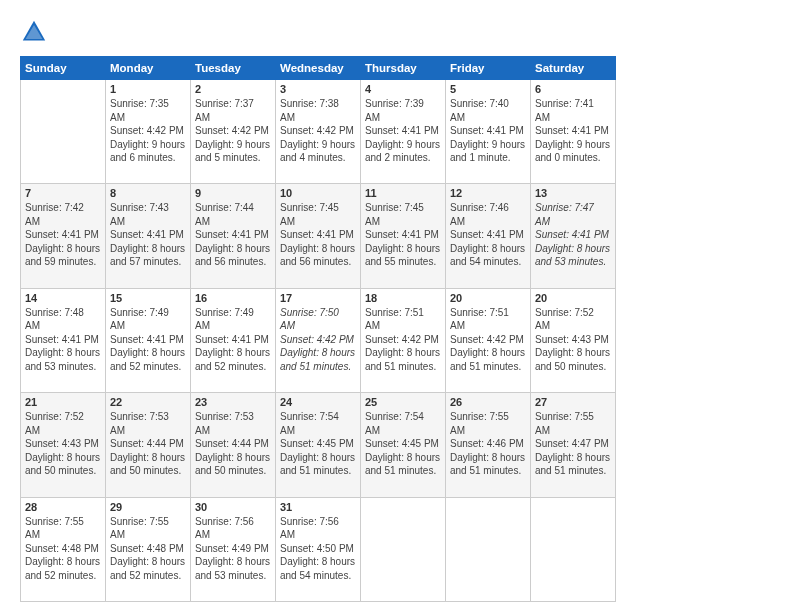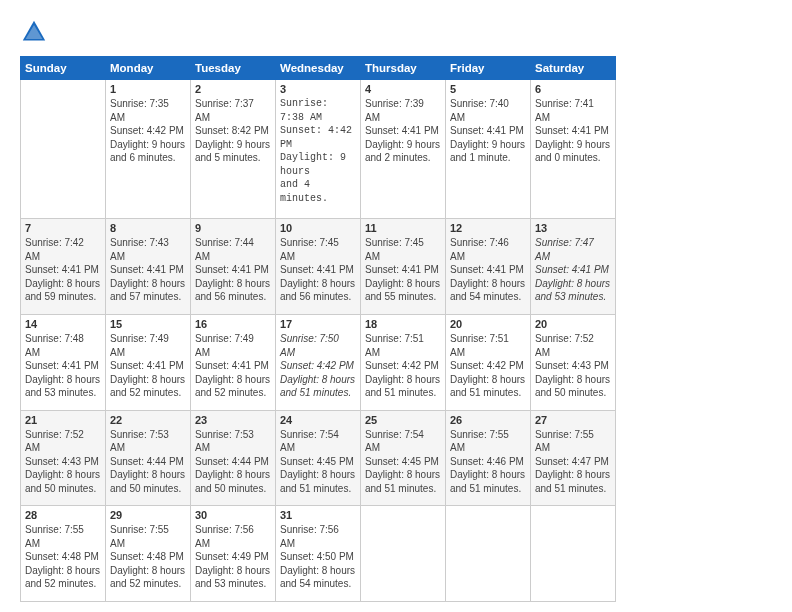--- a/index.html
+++ b/index.html
@@ -146,27 +146,27 @@
           <td>
             <span class="day-num">1</span>
             <div class="day-info" style="white-space: pre-line;">Sunrise: 7:35 AM
 Sunset: 4:42 PM
 Daylight: 9 hours
 and 6 minutes.</div>
           </td>
           <td>
             <span class="day-num">2</span>
             <div class="day-info" style="white-space: pre-line;">Sunrise: 7:37 AM
-Sunset: 8:42 PM
+Sunset: 4:42 PM
 Daylight: 9 hours
 and 5 minutes.</div>
           </td>
           <td>
             <span class="day-num">3</span>
-            <div class="day-info" style="white-space: pre-line; font-family: Liberation Mono, monospace;">Sunrise: 7:38 AM
+            <div class="day-info" style="white-space: pre-line;">Sunrise: 7:38 AM
 Sunset: 4:42 PM
 Daylight: 9 hours
 and 4 minutes.</div>
           </td>
           <td>
             <span class="day-num">4</span>
             <div class="day-info" style="white-space: pre-line;">Sunrise: 7:39 AM
 Sunset: 4:41 PM
 Daylight: 9 hours
 and 2 minutes.</div>

